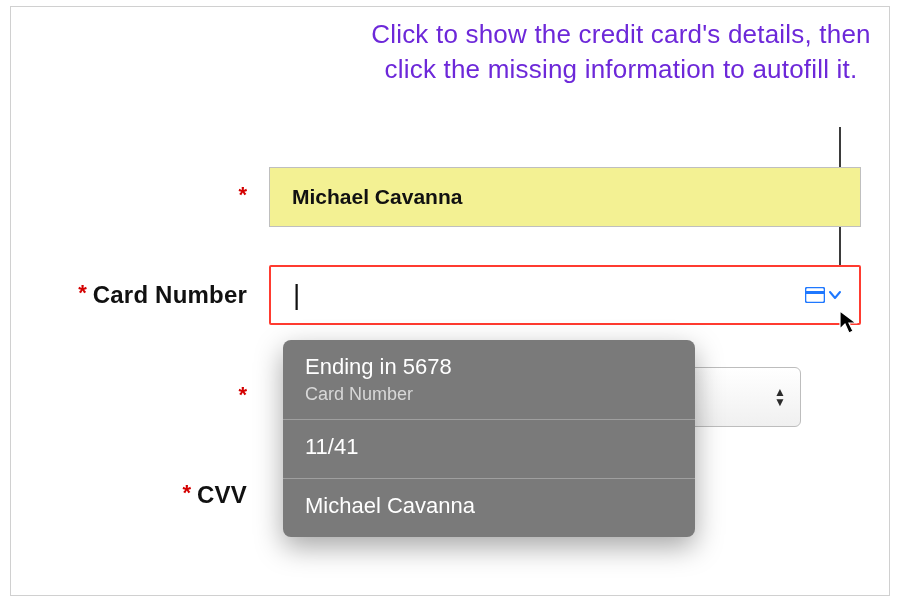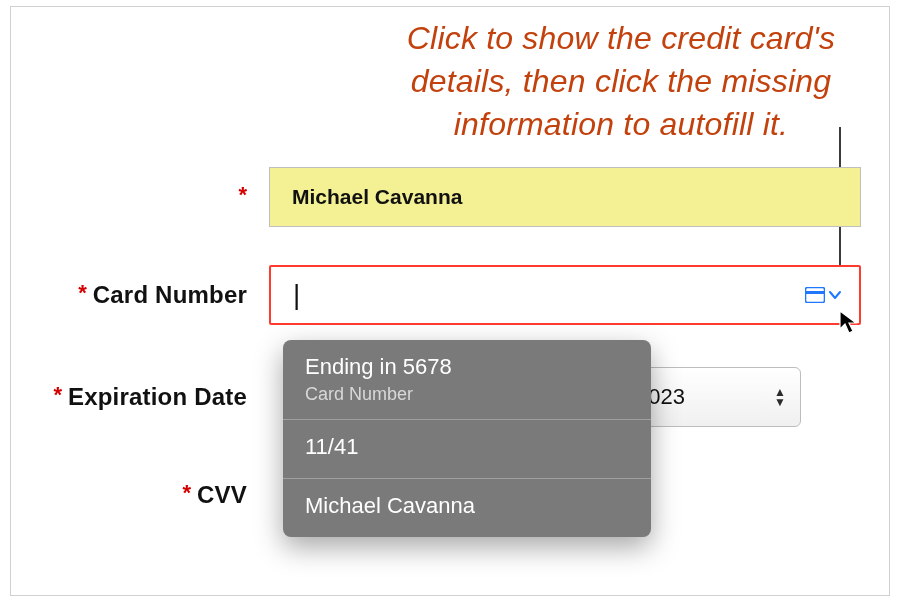--- a/index.html
+++ b/index.html
@@ -18,26 +18,25 @@
       height: 590px;
       border: 1px solid #d0d0d0;
       background: #ffffff;
     }
 
     .callout {
       position: absolute;
       left: 340px;
       top: 10px;
       width: 540px;
-      font-size: 32px;
+      font-size: 26px;
       line-height: 1.35;
-      color: #c2410c;
+      color: #6d28d9;
       text-align: center;
       letter-spacing: 0.2px;
-      font-style: italic;
     }
     .callout-line {
       position: absolute;
       left: 828px;
       top: 120px;
       width: 2px;
       height: 150px;
       background: #3b3b3b;
     }
 
@@ -141,21 +140,21 @@
       top: 302px;
       width: 26px;
       height: 26px;
       pointer-events: none;
     }
 
     .dropdown {
       position: absolute;
       left: 272px;
       top: 333px;
-      width: 368px;
+      width: 412px;
       background: #7a7a7a;
       border-radius: 8px;
       overflow: hidden;
       box-shadow: 0 10px 28px rgba(0,0,0,0.35);
     }
     .dd-item {
       padding: 14px 22px 14px 22px;
       border-bottom: 1px solid rgba(255,255,255,0.28);
     }
     .dd-item:last-child { border-bottom: none; }
@@ -217,21 +216,20 @@
             <path d="M1 2 L6 8 L11 2" stroke="#1f78ff" stroke-width="2" fill="none" stroke-linecap="round" stroke-linejoin="round"></path>
           </svg>
         </span>
       </div>
     </div>
   </div>
 
   <div class="row row-exp">
     <div class="label-wrap">
       <span class="req">*</span>
-      <span class="lbl">Expiration Date</span>
     </div>
     <div class="field field-exp">
       <span class="val">2023</span>
       <span class="stepper">
         <span>▲</span>
           <span>▼</span>
       </span>
     </div>
   </div>
 

